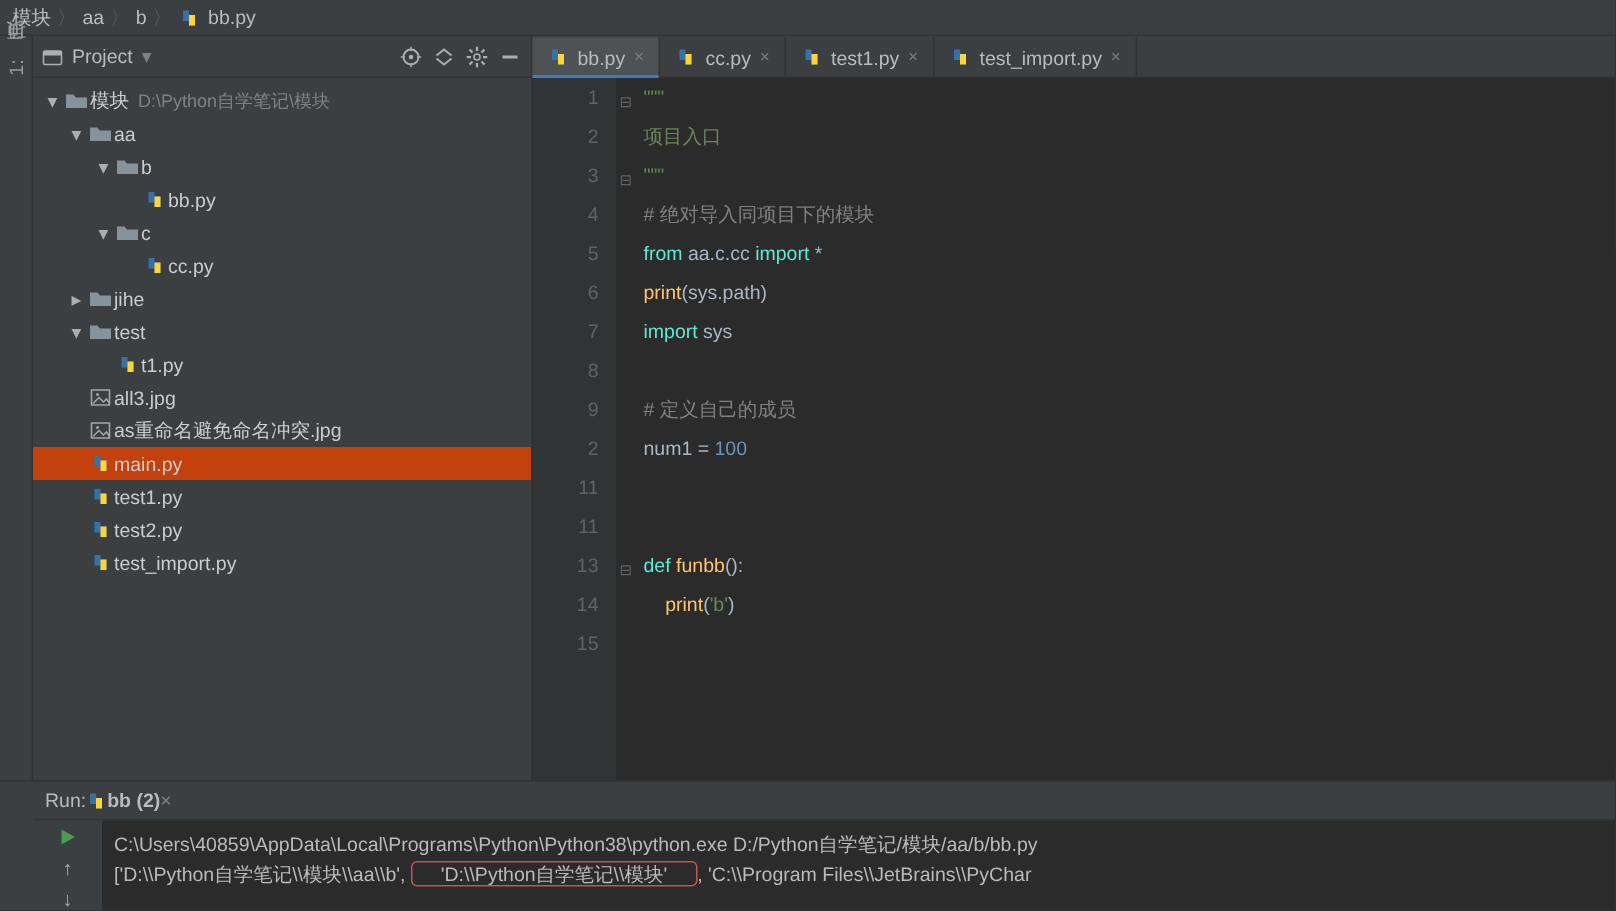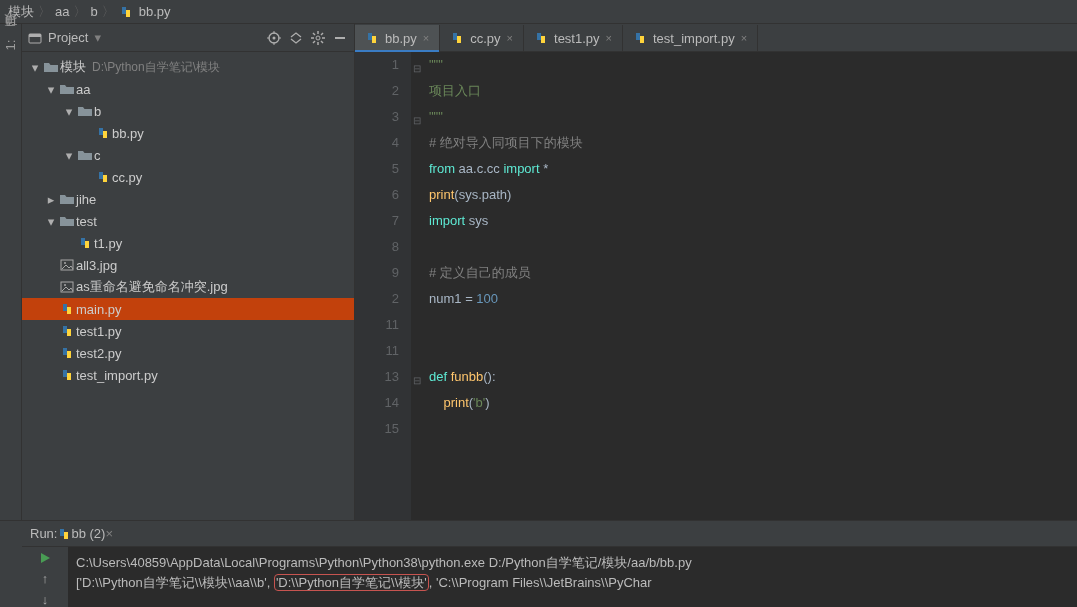--- a/index.html
+++ b/index.html
@@ -42,24 +42,24 @@
 .code-lines { flex:1; padding-left:18px; color:#a9b7c6; position:relative; background:#2b2b2b; }
 .code-lines .line { height:26px; white-space:pre; }
 .fold-col { position:absolute; left:0; top:0; width:14px; height:100%; }
 .fold-col .fm { position:absolute; left:2px; font-size:10px; color:#606366; }
 .kw{color:#5eead4}.str{color:#6a8759}.cm{color:#808080}.num{color:#6897bb}.fn{color:#ffc66d}
 
 .run-panel { height:87px; background:#2b2b2b; border-top:1px solid #323232; display:flex; }
 .run-left { width:22px; background:#3c3f41; }
 .run-body { flex:1; display:flex; flex-direction:column; min-width:0; }
 .run-tabs { height:26px; background:#3c3f41; display:flex; align-items:center; padding:0 8px; border-bottom:1px solid #323232; }
-.run-tabs .rtab { color:#bbbbbb; }
+.run-tabs .rtab { color:#bbbbbb;font-weight:bold; }
 .run-gutter { width:46px; background:#3c3f41; display:flex; flex-direction:column; align-items:center; padding-top:4px; gap:6px; }
 .run-out { flex:1; font-family:Consolas,"Courier New",monospace; font-size:13px; color:#bbbbbb; padding:6px 8px; white-space:nowrap; overflow:hidden; line-height:20px; }
-.run-out .hl { border:1.5px solid #c75450; border-radius:4px; padding:0 1px; }
+.run-out .hl { border:1.5px solid #c75450; border-radius:4px; padding:0 19px; }
 .run-main { display:flex; flex:1; min-height:0; }
 
 svg { display:block; }
 </style>
 </head>
 <body>
 
 <div class="breadcrumb">
   <span>模块</span>
   <span class="sep">〉</span>

